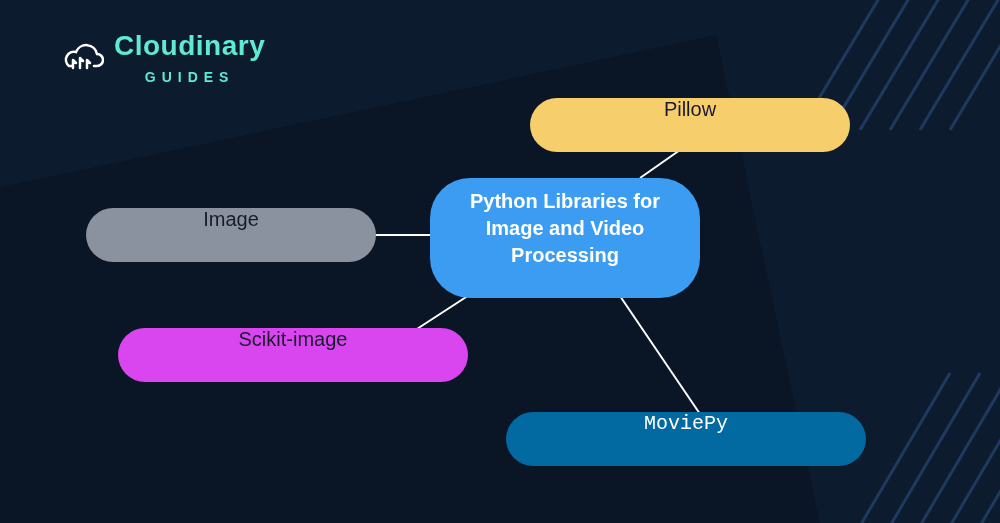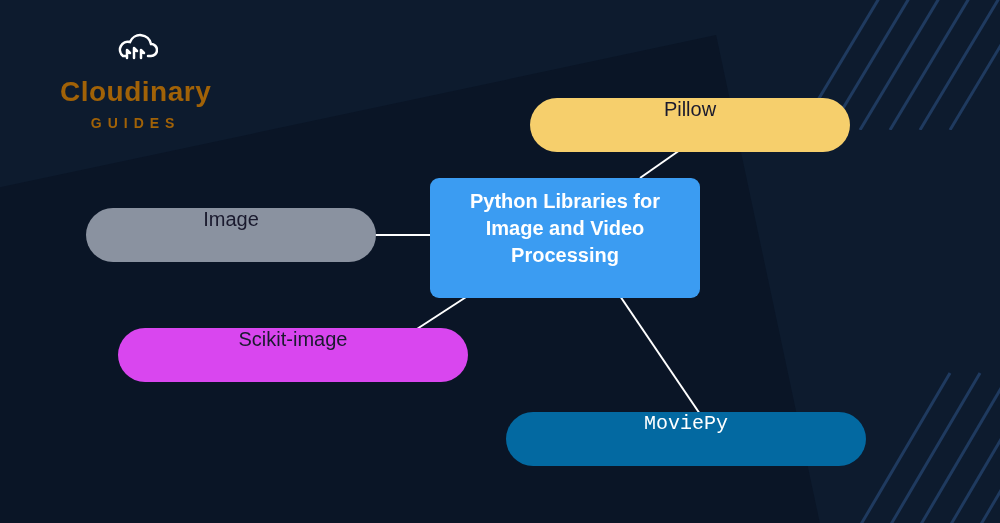--- a/index.html
+++ b/index.html
@@ -29,26 +29,25 @@
     pointer-events: none;
   }
   .hatch.top-right { top: -10px; right: -20px; width: 260px; height: 140px; }
   .hatch.bottom-right { bottom: -20px; right: -30px; width: 200px; height: 200px; }
   .hatch line { stroke: #1f3a5f; stroke-width: 3; }
   
   .logo {
     position: absolute;
     top: 30px;
     left: 60px;
-    color: #a16207;
+    color: #5eead4;
     display: flex;
     align-items: center;
     gap: 10px;
     z-index: 3;
-    flex-direction: column;
   }
   .logo-text { display: flex; flex-direction: column; align-items: center; }
   .brand { font-size: 28px; font-weight: 700; letter-spacing: 0.5px; }
   .guides { font-size: 14px; font-weight: 600; letter-spacing: 6px; margin-top: 7px; }
   
   svg.connectors {
     position: absolute;
     top: 0; left: 0;
     width: 1000px; height: 523px;
     z-index: 1;
@@ -68,21 +67,20 @@
   }
   .center-node {
     left: 430px; top: 178px;
     width: 270px; height: 120px;
     background: #3b9cf2;
     color: #fff;
     font-size: 20px;
     font-weight: 700;
     line-height: 1.35;
     padding: 10px 30px;
-    border-radius: 9px;
   }
   .pill {
     height: 54px;
     padding: 0 34px;
     font-size: 20px;
     color: #1a1a2e;
   }
   .n-pillow  { left: 530px; top: 98px;  width: 320px; background: #f6cf6c; }
   .n-opencv  { left: 86px;  top: 208px; width: 290px; background: #8a92a0; }
   .n-scikit  { left: 118px; top: 328px; width: 350px; background: #d946ef; }

